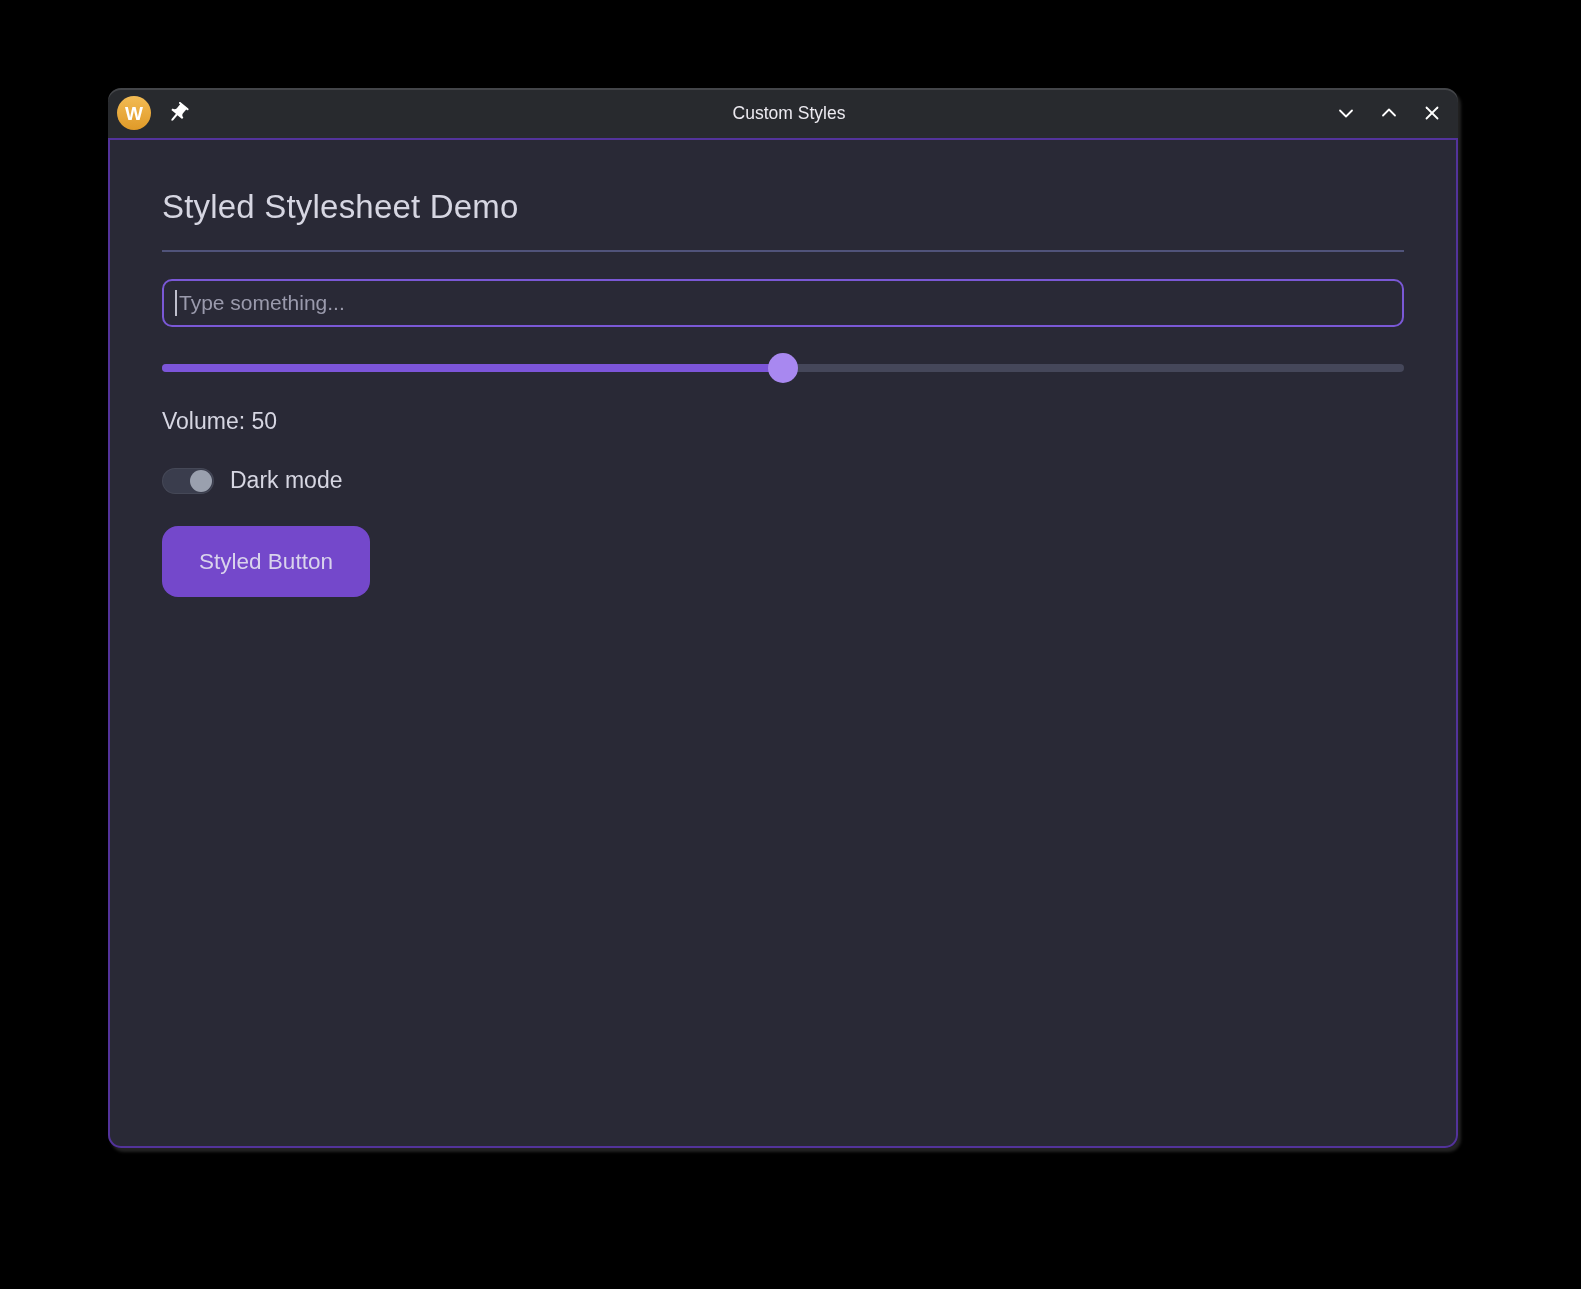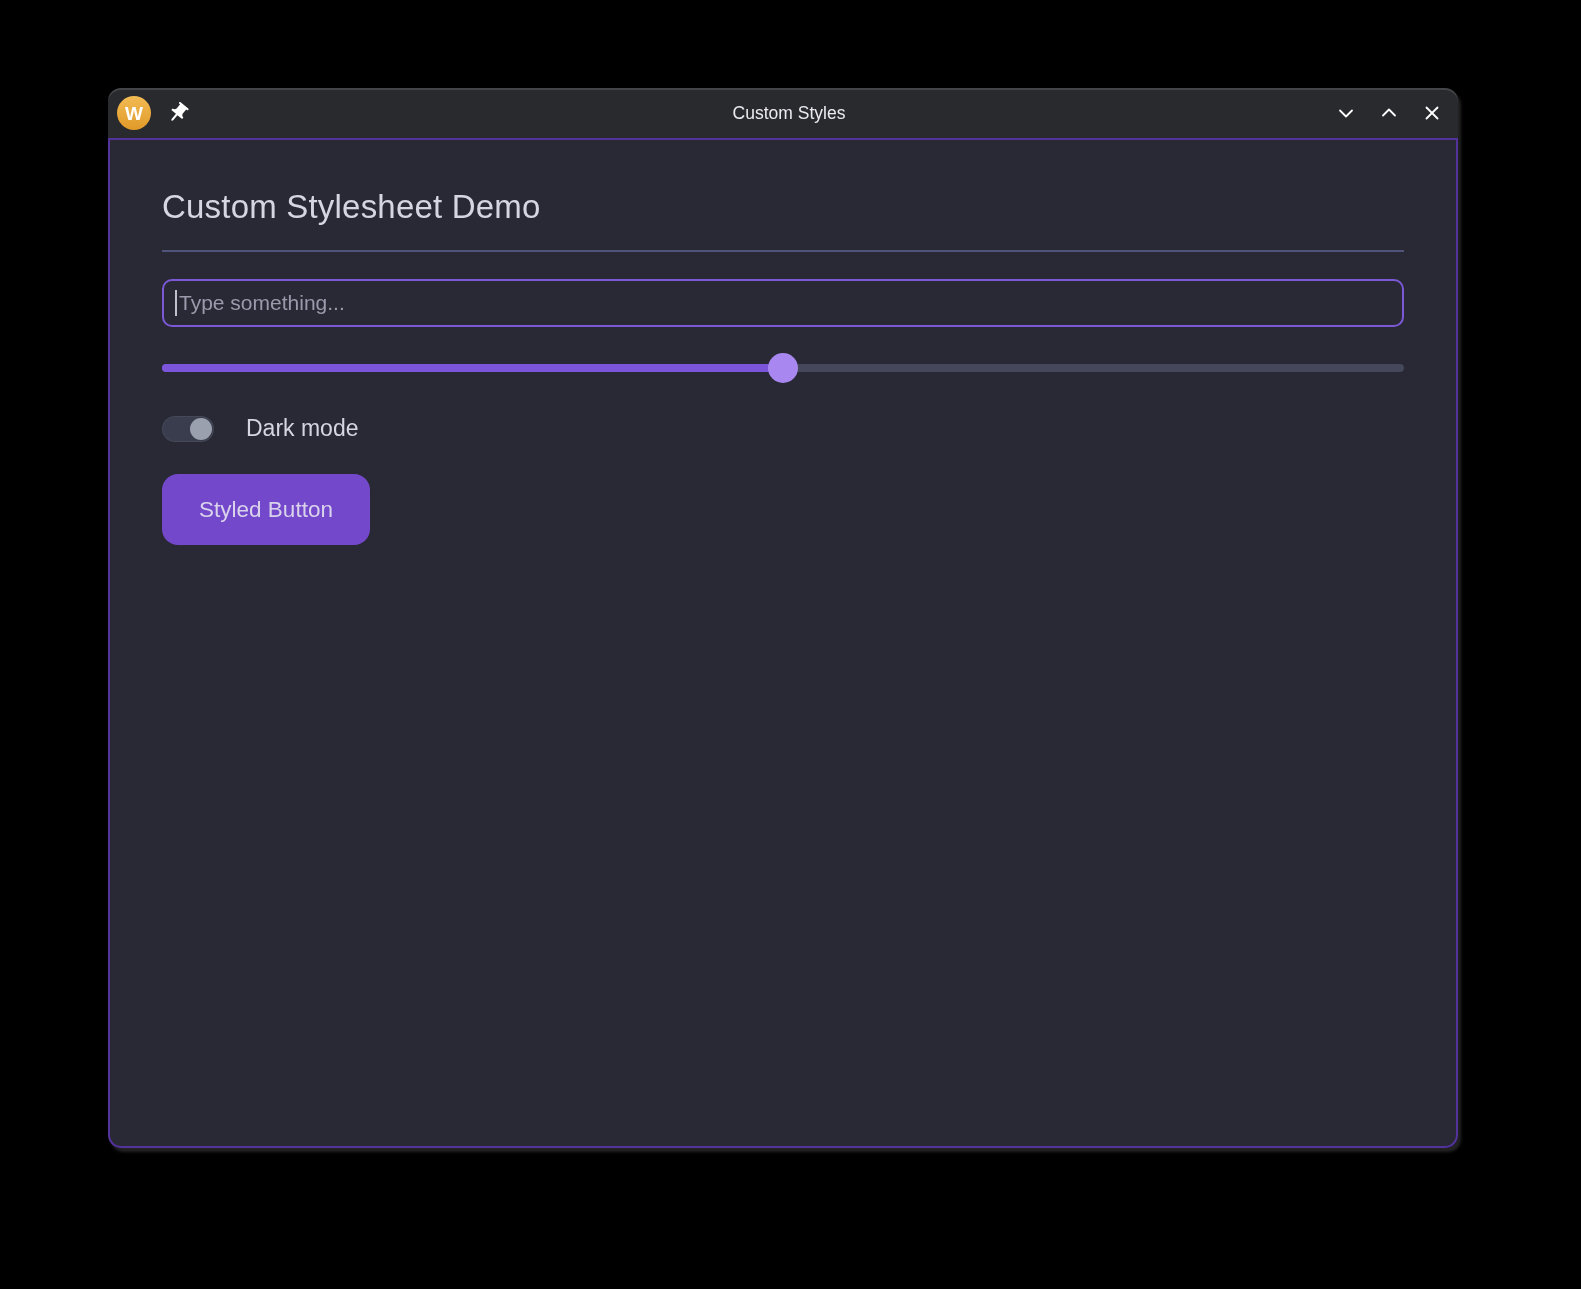--- a/index.html
+++ b/index.html
@@ -42,21 +42,21 @@
   .input-wrap input::placeholder{color:var(--placeholder);opacity:1;}
   .caret{position:absolute;left:11px;top:9px;width:2px;height:26px;background:#bfbfcd;}
   .slider{position:relative;margin-top:26px;height:30px;}
   .slider-track{position:absolute;left:0;right:0;top:11px;height:8px;border-radius:4px;
     background:var(--slider-track);}
   .slider-fill{position:absolute;left:0;top:11px;height:8px;border-radius:4px 0 0 4px;
     background:var(--slider-fill);width:50%;}
   .slider-handle{position:absolute;top:0;width:30px;height:30px;border-radius:50%;
     background:var(--slider-handle);left:calc(50% - 15px);}
   .volume-label{margin-top:25px;font-size:23px;color:var(--text);}
-  .toggle-row{margin-top:32px;display:flex;align-items:center;gap:32px;}
+  .toggle-row{margin-top:32px;display:flex;align-items:center;gap:16px;}
   .toggle{position:relative;width:52px;height:26px;border-radius:13px;
     background:var(--toggle-track);cursor:pointer;box-shadow:inset 0 0 0 1px rgba(255,255,255,0.06);}
   .toggle .knob{position:absolute;top:2px;left:28px;width:22px;height:22px;border-radius:50%;
     background:var(--toggle-knob);}
   .toggle-label{font-size:23px;color:var(--text);}
   .styled-button{margin-top:32px;width:208px;height:71px;border:none;border-radius:16px;
     background:var(--button-bg);color:#d9d3ec;font-size:22.5px;cursor:pointer;
     font-family:"Liberation Sans","DejaVu Sans",sans-serif;display:block;}
 </style>
 </head>
@@ -91,34 +91,35 @@
         <button class="win-btn">
           <svg width="24" height="24" viewBox="0 0 24 24">
             <line x1="6.5" y1="6.5" x2="17.5" y2="17.5" stroke="#ffffff" stroke-width="1.8" stroke-linecap="round"></line>
             <line x1="17.5" y1="6.5" x2="6.5" y2="17.5" stroke="#ffffff" stroke-width="1.8" stroke-linecap="round"></line>
           </svg>
         </button>
       </div>
     </div>
 
     <div class="content">
-      <h1>Custom Stylesheet Demo</h1>
+      <h1>Styled Stylesheet Demo</h1>
       <div class="divider"></div>
 
       <div class="input-wrap">
         <input type="text" placeholder="Type something..." style="">
         <span class="caret"></span>
       </div>
 
       <div class="slider">
         <div class="slider-track"></div>
         <div class="slider-fill" style="width: 50%;"></div>
         <div class="slider-handle" style="left: calc(50% - 15px);"></div>
       </div>
 
+      <div class="volume-label">Volume: 50</div>
 
       <div class="toggle-row">
         <div class="toggle">
           <div class="knob"></div>
         </div>
         <span class="toggle-label">Dark mode</span>
       </div>
 
       <button class="styled-button">Styled Button</button>
     </div>

